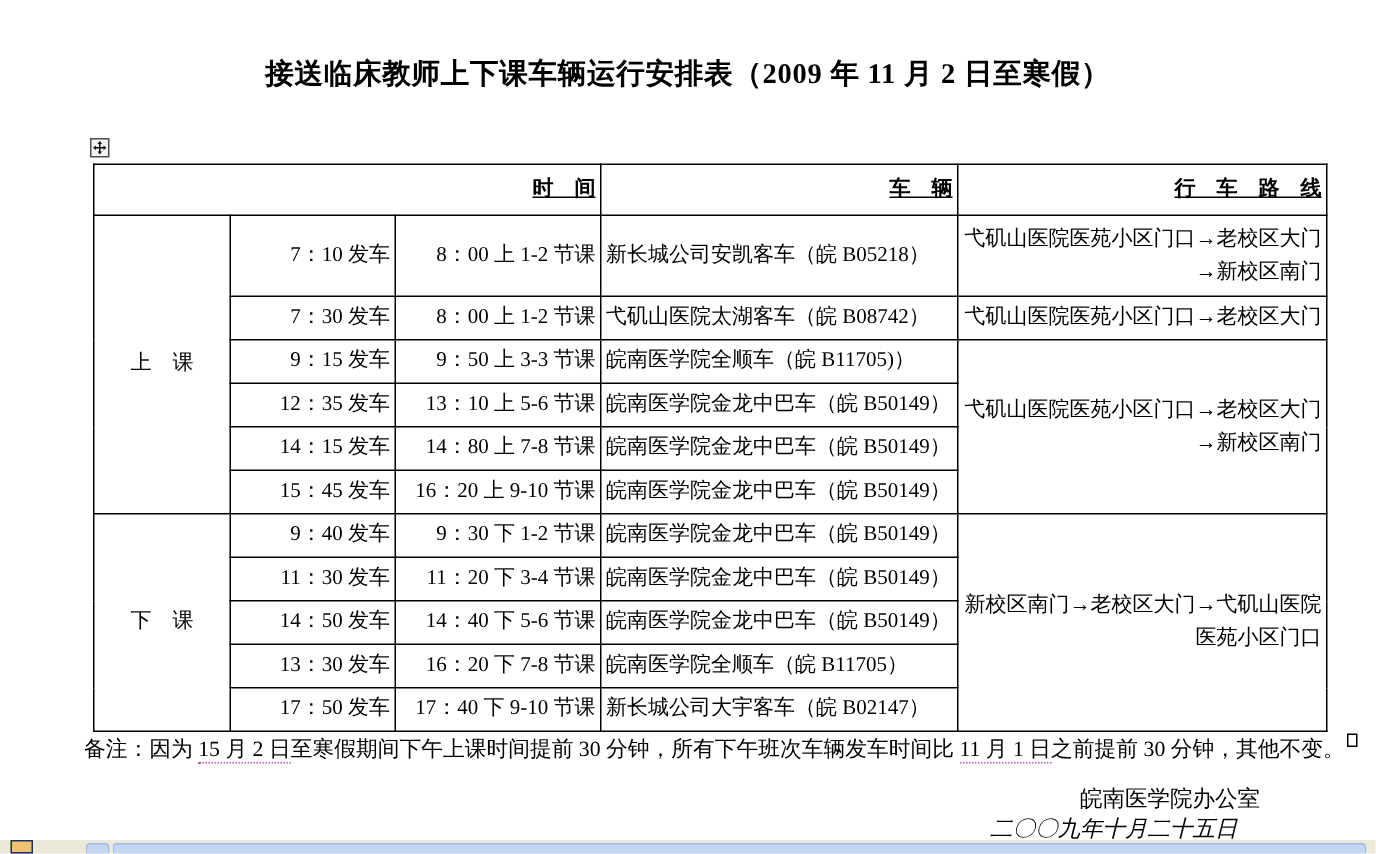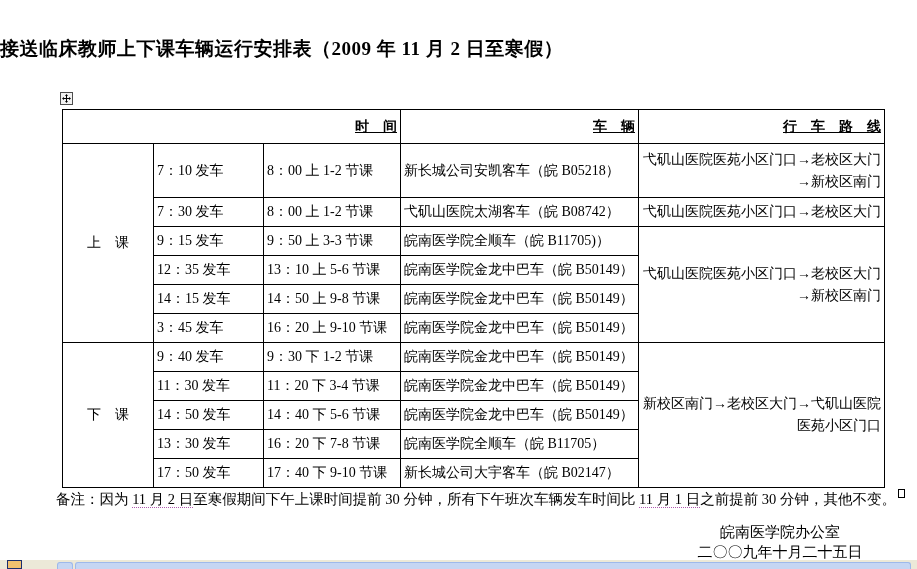--- a/index.html
+++ b/index.html
@@ -2,54 +2,54 @@
 <html><head>
 <meta charset="utf-8">
 <style>
   html,body{margin:0;padding:0;}
   body{
     width:917px;height:569px;position:relative;overflow:hidden;
     background:#ffffff;color:#000;
     font-family:"Liberation Serif","DejaVu Serif",serif;
   }
   .doc-title{
-    position:absolute;top:36px;left:0;width:917px;
+    position:absolute;top:36px;left:0;width:917px;text-align:center;
     font-size:19px;font-weight:bold;letter-spacing:.5px;white-space:nowrap;
   }
   .move-handle{
     position:absolute;left:60px;top:92px;width:13px;height:13px;
     border:1px solid #4d4d4d;background:#f2f2f2;box-sizing:border-box;
     display:flex;align-items:center;justify-content:center;
   }
   table.sched{
     position:absolute;left:62px;top:109px;border-collapse:collapse;table-layout:fixed;
   }
   table.sched td,table.sched th{
     border:1px solid #000;font-size:14px;padding:0 3px;line-height:1.55;
     vertical-align:middle;box-sizing:border-box;overflow:hidden;
   }
   table.sched th{font-weight:bold;text-align:right;text-decoration:underline;}
   tr.h-header{height:34px;}
   tr.h-tall{height:54px;}
   tr.h-std{height:29px;}
   td.c-section{text-align:center;font-size:15px;}
-  td.c-depart,td.c-cls{text-align:left;white-space:nowrap;}
+  td.c-depart,td.c-cls{text-align:right;white-space:nowrap;}
   td.c-vehicle{text-align:left;white-space:nowrap;}
   td.c-route{text-align:right;}
   .note{
     position:absolute;left:56px;top:489px;width:850px;
     font-size:14.5px;white-space:nowrap;
   }
   .smart-tag{border-bottom:1px dotted #b05ab0;}
   .end-mark{
     display:inline-block;width:5px;height:7px;border:1px solid #000;
     vertical-align:6px;margin-left:2px;
   }
   .sig-org{position:absolute;left:660px;top:523px;width:240px;text-align:center;font-size:15px;}
-  .sig-date{position:absolute;left:660px;top:543px;width:240px;text-align:center;font-size:15px;}
+  .sig-date{position:absolute;left:660px;top:543px;width:240px;text-align:left;font-size:15px;font-style:italic;}
   .scroll-strip{
     position:absolute;left:0;top:560px;width:917px;height:9px;background:#ece9d8;
   }
   .scroll-btn-orange{
     position:absolute;left:7px;top:0;width:15px;height:9px;
     background:#f2c170;border:1px solid #1b2f6e;box-sizing:border-box;
   }
   .scroll-piece{
     position:absolute;left:57px;top:2px;width:16px;height:7px;
     background:#c5d6f3;border:1px solid #9db9eb;border-bottom:none;
@@ -107,25 +107,25 @@
     <td class="c-vehicle">皖南医学院全顺车（皖 B11705)）</td>
     <td class="c-route" rowspan="4">弋矶山医院医苑小区门口→老校区大门→新校区南门</td>
   </tr>
   <tr class="h-std">
     <td class="c-depart">12：35 发车</td>
     <td class="c-cls">13：10 上 5-6 节课</td>
     <td class="c-vehicle">皖南医学院金龙中巴车（皖 B50149）</td>
   </tr>
   <tr class="h-std">
     <td class="c-depart">14：15 发车</td>
-    <td class="c-cls">14：50 上 9-8 节课</td>
+    <td class="c-cls">14：80 上 7-8 节课</td>
     <td class="c-vehicle">皖南医学院金龙中巴车（皖 B50149）</td>
   </tr>
   <tr class="h-std">
-    <td class="c-depart">3：45 发车</td>
+    <td class="c-depart">15：45 发车</td>
     <td class="c-cls">16：20 上 9-10 节课</td>
     <td class="c-vehicle">皖南医学院金龙中巴车（皖 B50149）</td>
   </tr>
   <tr class="h-std">
     <td class="c-section" rowspan="5">下　课</td>
     <td class="c-depart">9：40 发车</td>
     <td class="c-cls">9：30 下 1-2 节课</td>
     <td class="c-vehicle">皖南医学院金龙中巴车（皖 B50149）</td>
     <td class="c-route" rowspan="5">新校区南门→老校区大门→弋矶山医院医苑小区门口</td>
   </tr>
@@ -145,21 +145,21 @@
     <td class="c-vehicle">皖南医学院全顺车（皖 B11705）</td>
   </tr>
   <tr class="h-std">
     <td class="c-depart">17：50 发车</td>
     <td class="c-cls">17：40 下 9-10 节课</td>
     <td class="c-vehicle">新长城公司大宇客车（皖 B02147）</td>
   </tr>
 </tbody>
   </table>
 
-<div class="note"><span>备注：因为 </span><span class="smart-tag">11 月 2 日</span><span>至寒假期间下午上课时间提前 30 分钟，所有下午班次车辆发车时间比 </span><span class="smart-tag">11 月 1 日</span><span>之前提前 30 分钟，其他不变。</span><span class="end-mark"></span></div>
+<div class="note"><span>备注：因为 </span><span class="smart-tag">15 月 2 日</span><span>至寒假期间下午上课时间提前 30 分钟，所有下午班次车辆发车时间比 </span><span class="smart-tag">11 月 1 日</span><span>之前提前 30 分钟，其他不变。</span><span class="end-mark"></span></div>
 
 <div class="sig-org">皖南医学院办公室</div>
 <div class="sig-date">二〇〇九年十月二十五日</div>
 
 <div class="scroll-strip">
   <div class="scroll-btn-orange"></div>
   <div class="scroll-piece"></div>
   <div class="scroll-thumb"></div>
 </div>
 

